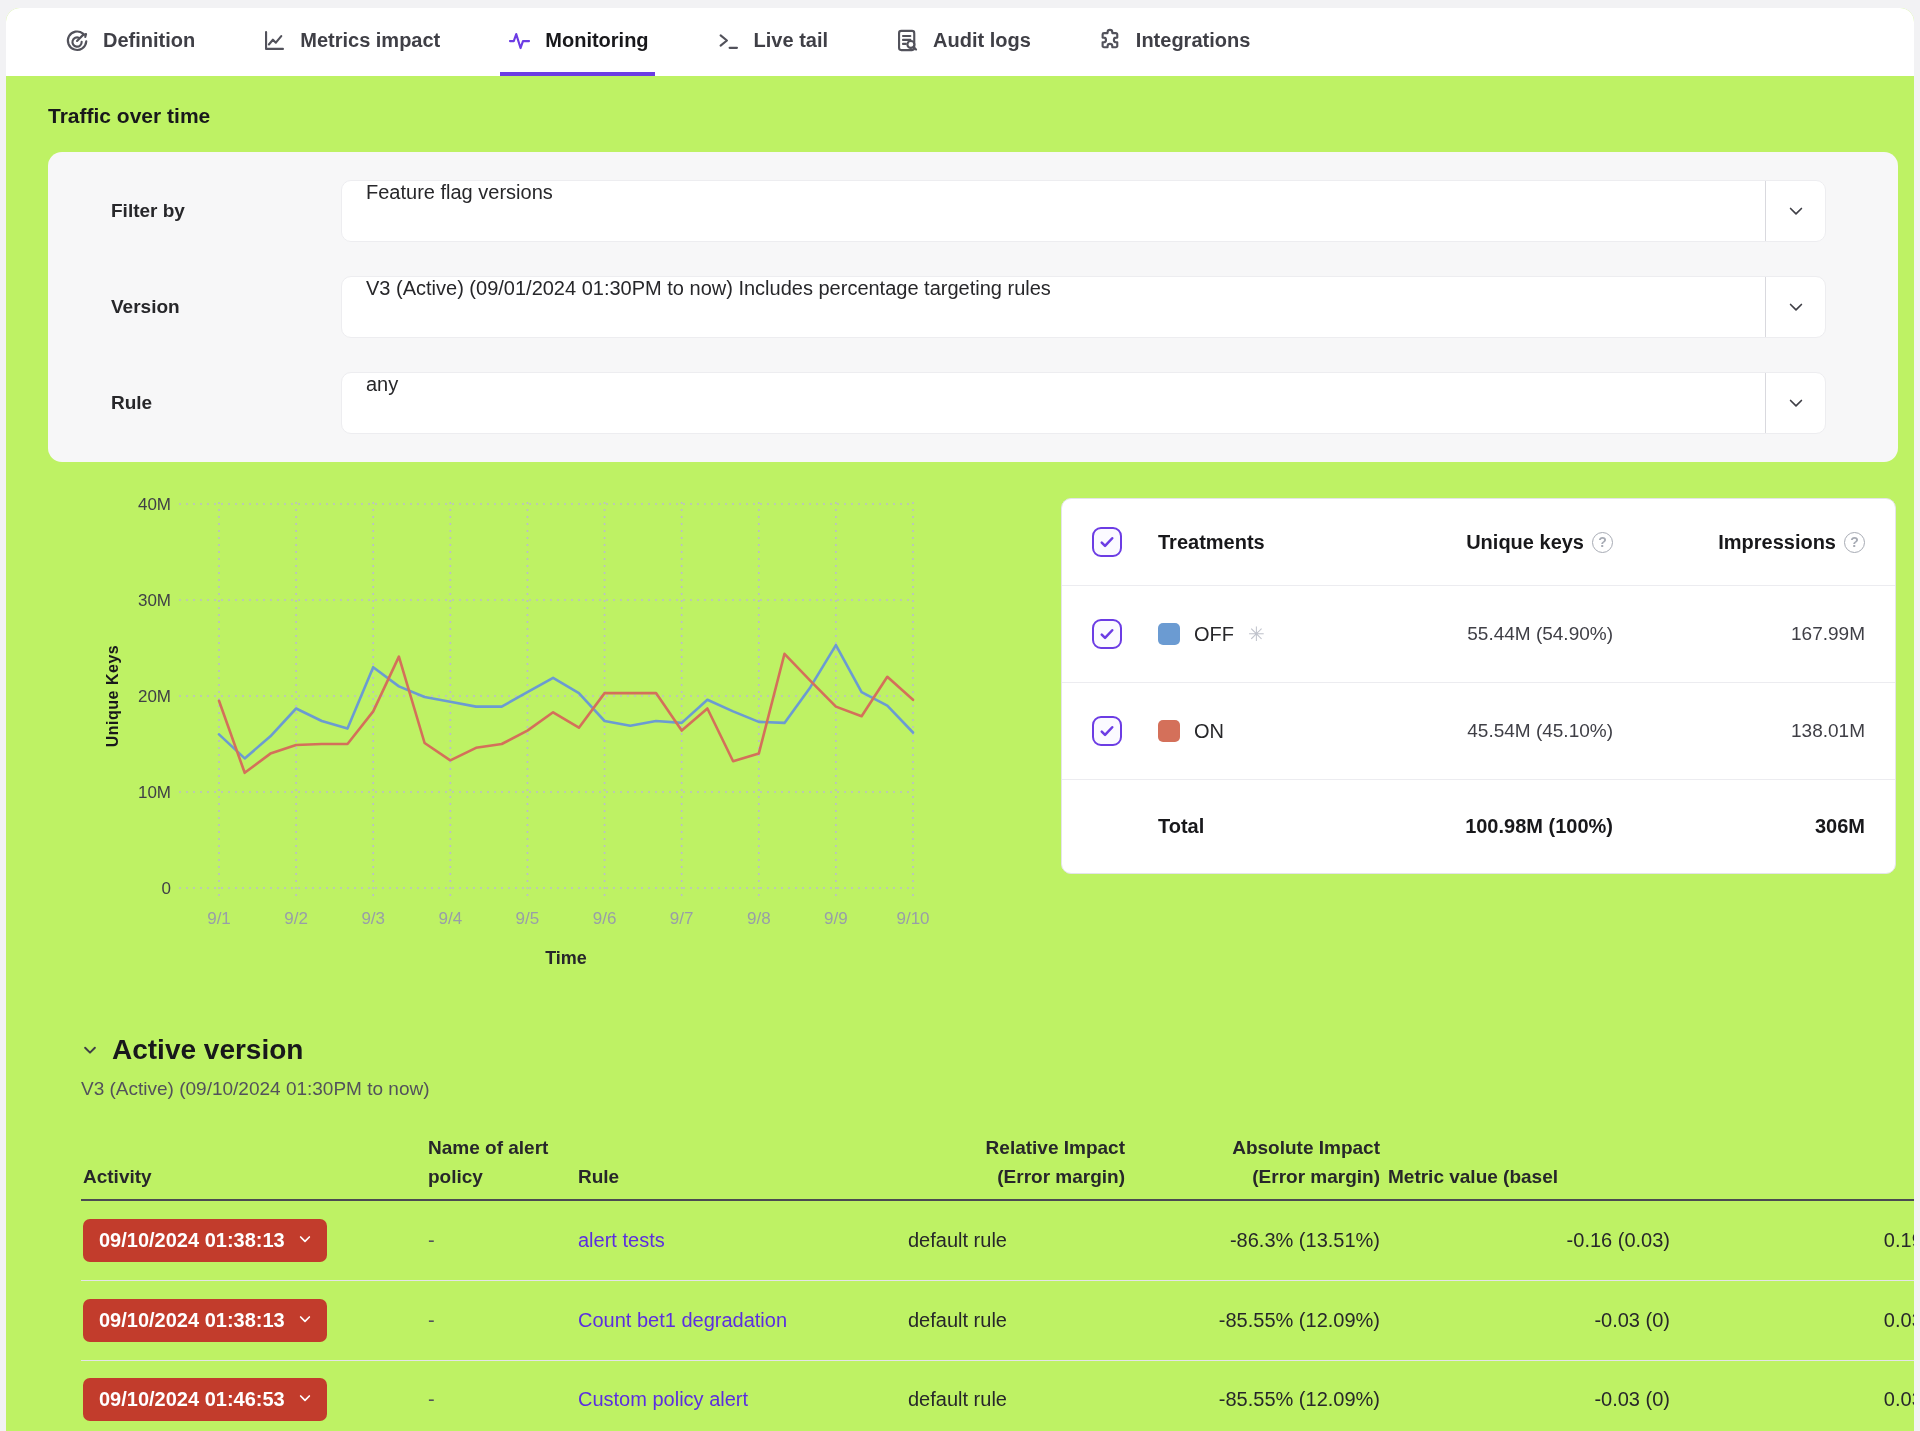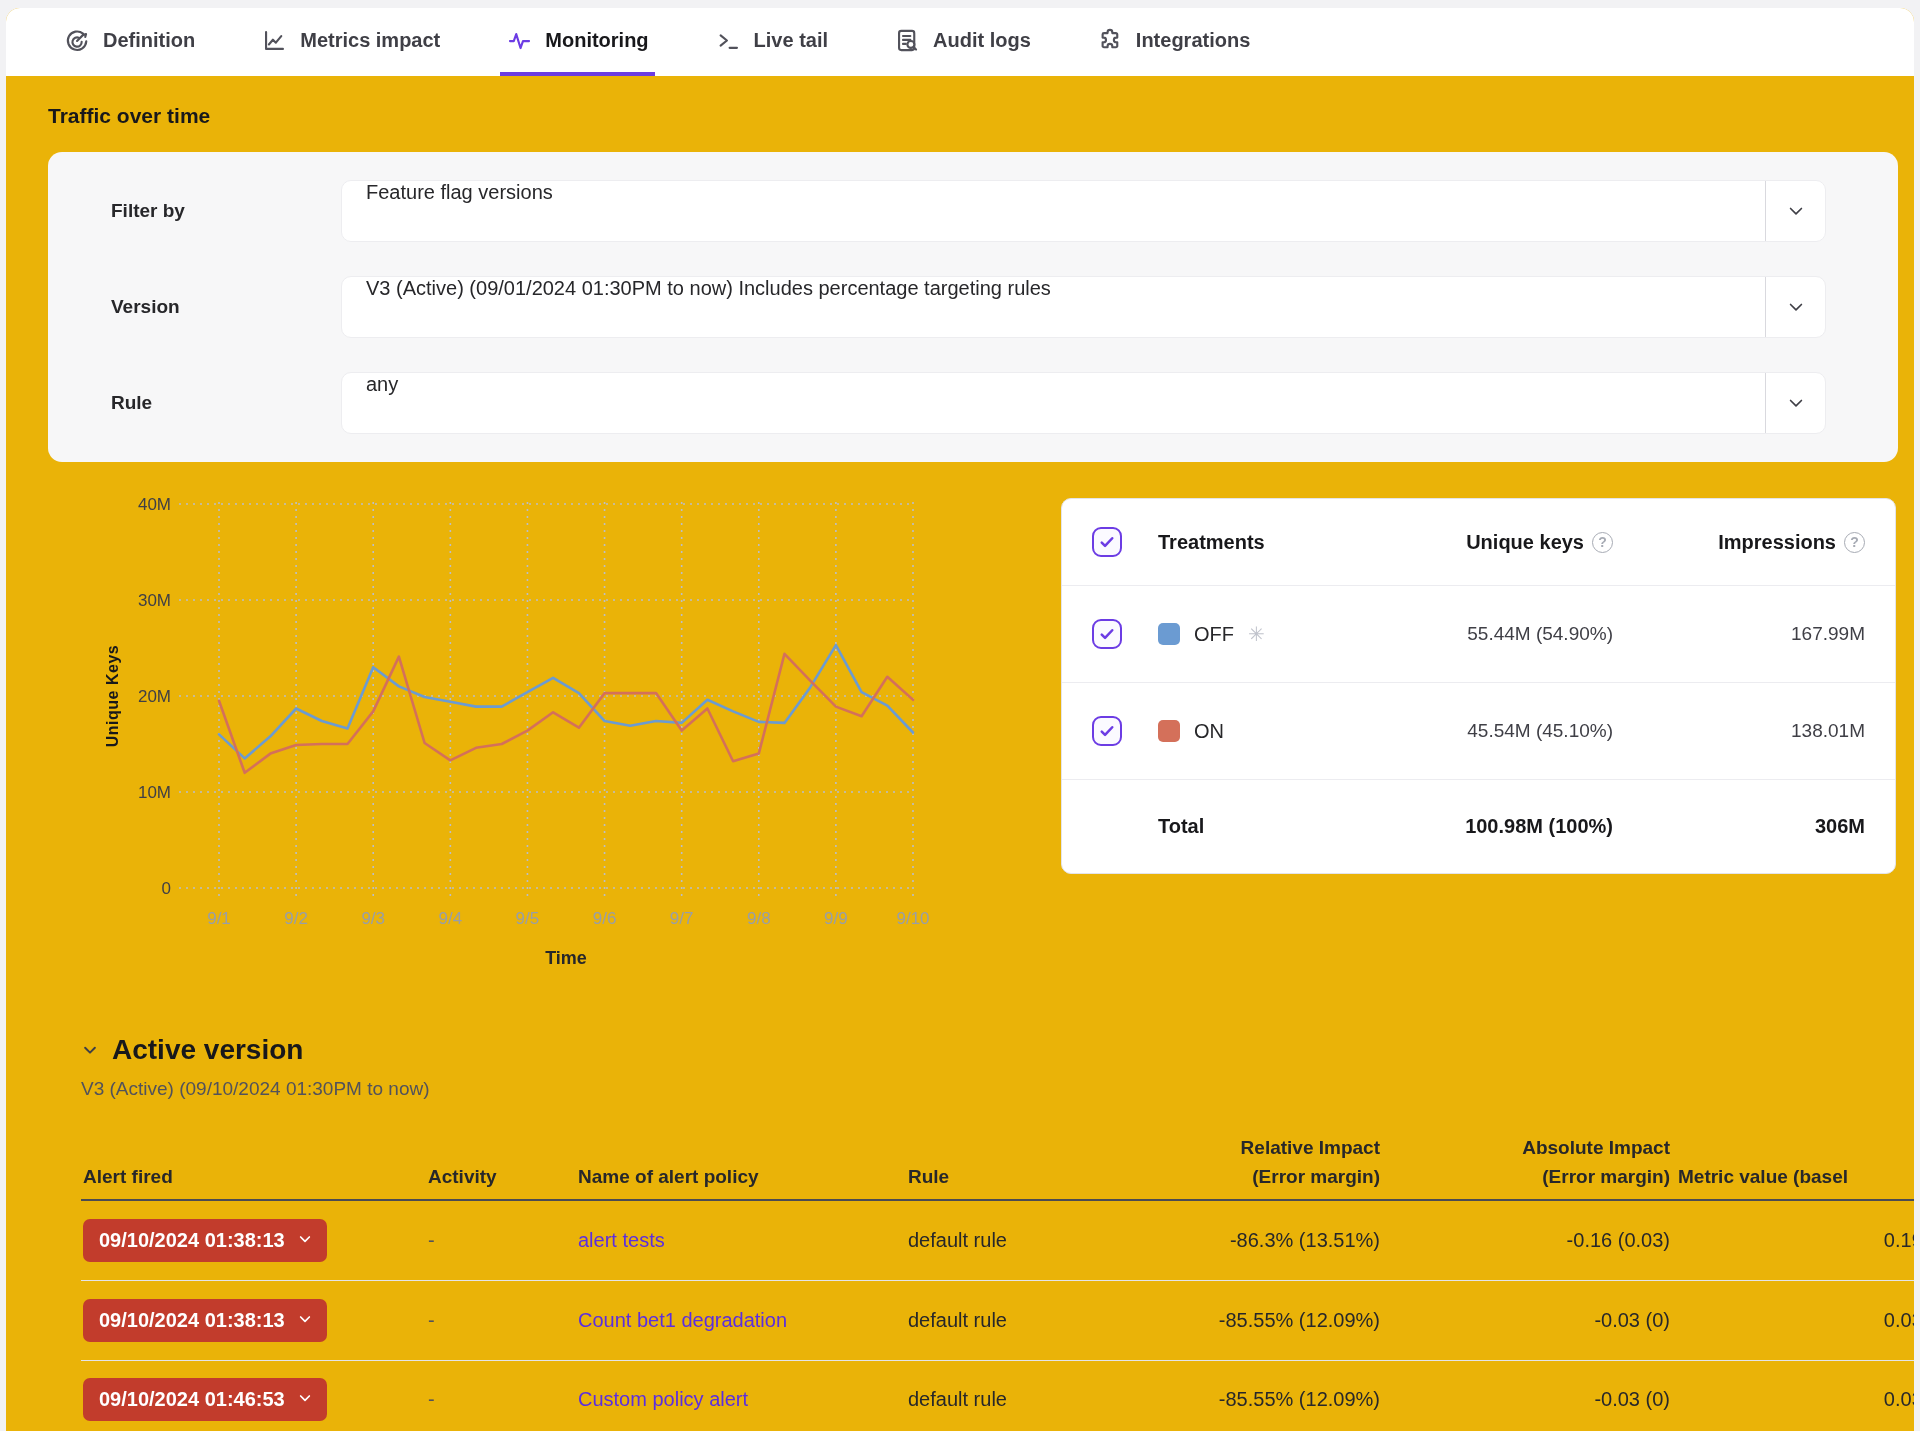--- a/index.html
+++ b/index.html
@@ -1,18 +1,18 @@
 <!DOCTYPE html>
 <html style="--accent: #6C3CE4; --link: #5B2EE0; --danger: #C23C2C; --grid: #BBBEC6;"><head>
 <meta charset="utf-8">
 <style>
   * { margin:0; padding:0; box-sizing:border-box; }
   html,body { width:1920px; height:1431px; overflow:hidden; }
   body { background:#f2f2f4; font-family:"Liberation Sans", sans-serif; color:#27272a; }
-  .card { margin:8px 6px 0 6px; background:#eab308; border-radius:14px 14px 0 0; height:1423px; overflow:hidden; position:relative; }
+  .card { margin:8px 6px 0 6px; background:#bef264; border-radius:14px 14px 0 0; height:1423px; overflow:hidden; position:relative; }
 
   
   .tabbar { display:flex; align-items:flex-end; gap:54px; padding:0 0 0 52px; height:68px; background:#fff; }
   .tab { display:flex; align-items:center; gap:12px; font-size:20px; font-weight:700; color:#3f3f46;
          padding:20px 6px 18px 6px; cursor:pointer; border-bottom:4px solid transparent; }
   .tab.active { color:#18181b; border-bottom:4px solid var(--accent); }
   .tab .ticon { display:inline-flex; width:27px; height:27px; color:#52525b; }
   .tab.active .ticon { color:var(--accent); }
   .tab .ticon svg { width:100%; height:100%; }
 
@@ -284,21 +284,20 @@
             <path d="M5.5 9 l6.5 6.5 L18.5 9"></path>
           </svg>
         </span>
       <span class="av-title">Active version</span>
     </div>
     <div class="av-sub">V3 (Active) (09/10/2024 01:30PM to now)</div>
   </section>
 
   <section class="alerts">
     <div class="al-grid al-headrow" id="alerts-head">
-        <div class="al-h">Alert fired</div>
         <div class="al-h">Activity</div>
         <div class="al-h">Name of alert policy</div>
         <div class="al-h">Rule</div>
         <div class="al-h r">Relative Impact
 (Error margin)</div>
         <div class="al-h r">Absolute Impact
 (Error margin)</div>
         <div class="al-h">Metric value (basel</div>
       </div>
     <div id="alerts-body">

